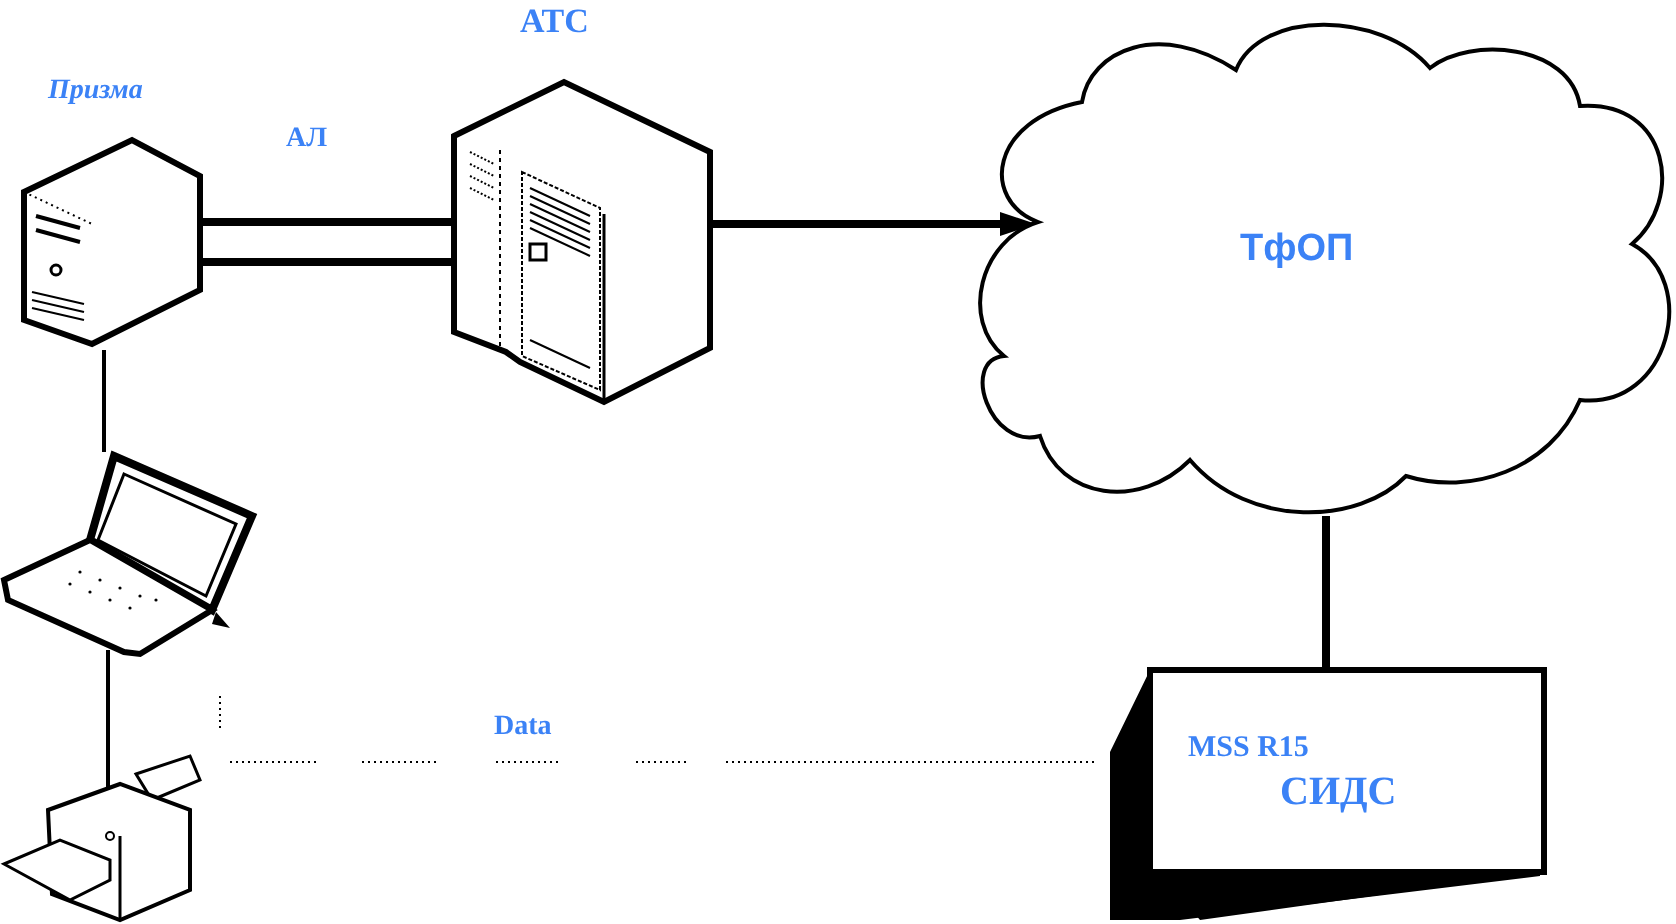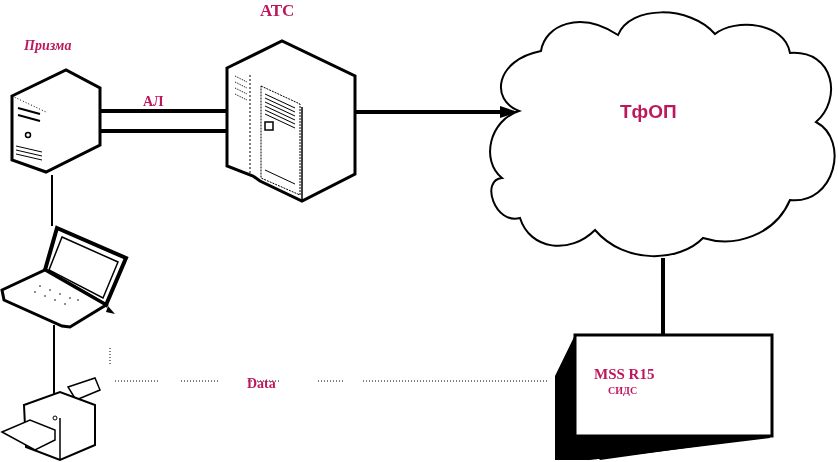--- a/index.html
+++ b/index.html
@@ -1,18 +1,18 @@
 <!DOCTYPE html>
 <html><head>
 <meta charset="utf-8">
 <style>
   html, body { margin: 0; padding: 0; background: #ffffff; }
   #canvas { position: relative; width: 838px; height: 462px; overflow: hidden; background: #fff; }
   svg { position: absolute; left: 0; top: 0; }
-  .lbl { position: absolute; font-family: "Liberation Serif", serif; font-weight: bold; color: #be185d; white-space: nowrap; }
+  .lbl { position: absolute; font-family: "Liberation Serif", serif; font-weight: bold; color: #3b82f6; white-space: nowrap; }
   .lbl-sans { font-family: "Liberation Sans", sans-serif; }
 </style>
 </head>
 <body>
 
 <div id="canvas">
 <svg width="838" height="462" viewBox="0 0 838 462">
 
   <g>
     <line x1="100" y1="111" x2="230" y2="111" stroke="#000" stroke-width="4"></line>
@@ -93,19 +93,19 @@
   <g>
     <polygon points="68,387 95,378 100,390 76,400" fill="#fff" stroke="#000" stroke-width="1.5"></polygon>
     <polygon points="24,405 60,392 95,405 95,445 60,460 26,447" fill="#fff" stroke="#000" stroke-width="2"></polygon>
     <polygon points="2,432 30,420 55,430 55,440 35,450" fill="#fff" stroke="#000" stroke-width="1.5"></polygon>
     <line x1="60" y1="418" x2="60" y2="460" stroke="#000" stroke-width="1.5"></line>
     <circle cx="55" cy="418" r="2" fill="none" stroke="#000" stroke-width="1"></circle>
   </g>
 </svg>
 
 <div class="lbl" style="left:24px;top:38px;font-size:14px;font-style:italic;">Призма</div>
-<div class="lbl" style="left:143px;top:62px;font-size:14px;margin-top:32px;">АЛ</div>
+<div class="lbl" style="left:143px;top:62px;font-size:14px;">АЛ</div>
 <div class="lbl" style="left:260px;top:1px;font-size:17px;">АТС</div>
-<div class="lbl lbl-sans" style="left:620px;top:101px;font-size:19px;">ТфОП</div>
+<div class="lbl lbl-sans" style="left:620px;top:114px;font-size:19px;">ТфОП</div>
 <div class="lbl" style="left:594px;top:366px;font-size:15px;">MSS R15</div>
-<div class="lbl" style="left:608px;top:385px;font-size:10px;">СИДС</div>
-<div class="lbl" style="left:247px;top:376px;font-size:14px;">Data</div>
+<div class="lbl" style="left:640px;top:385px;font-size:20px;">СИДС</div>
+<div class="lbl" style="left:247px;top:356px;font-size:14px;">Data</div>
 </div>
 
 </body></html>

